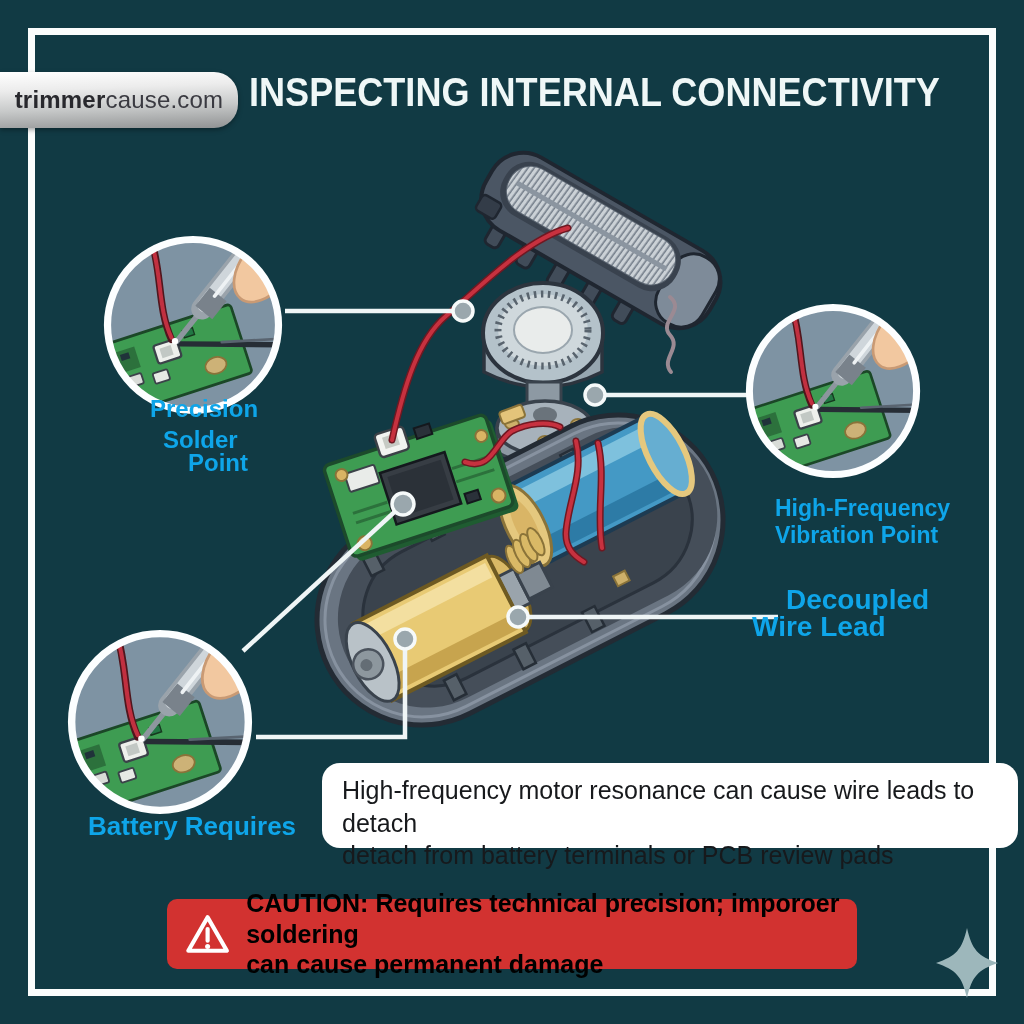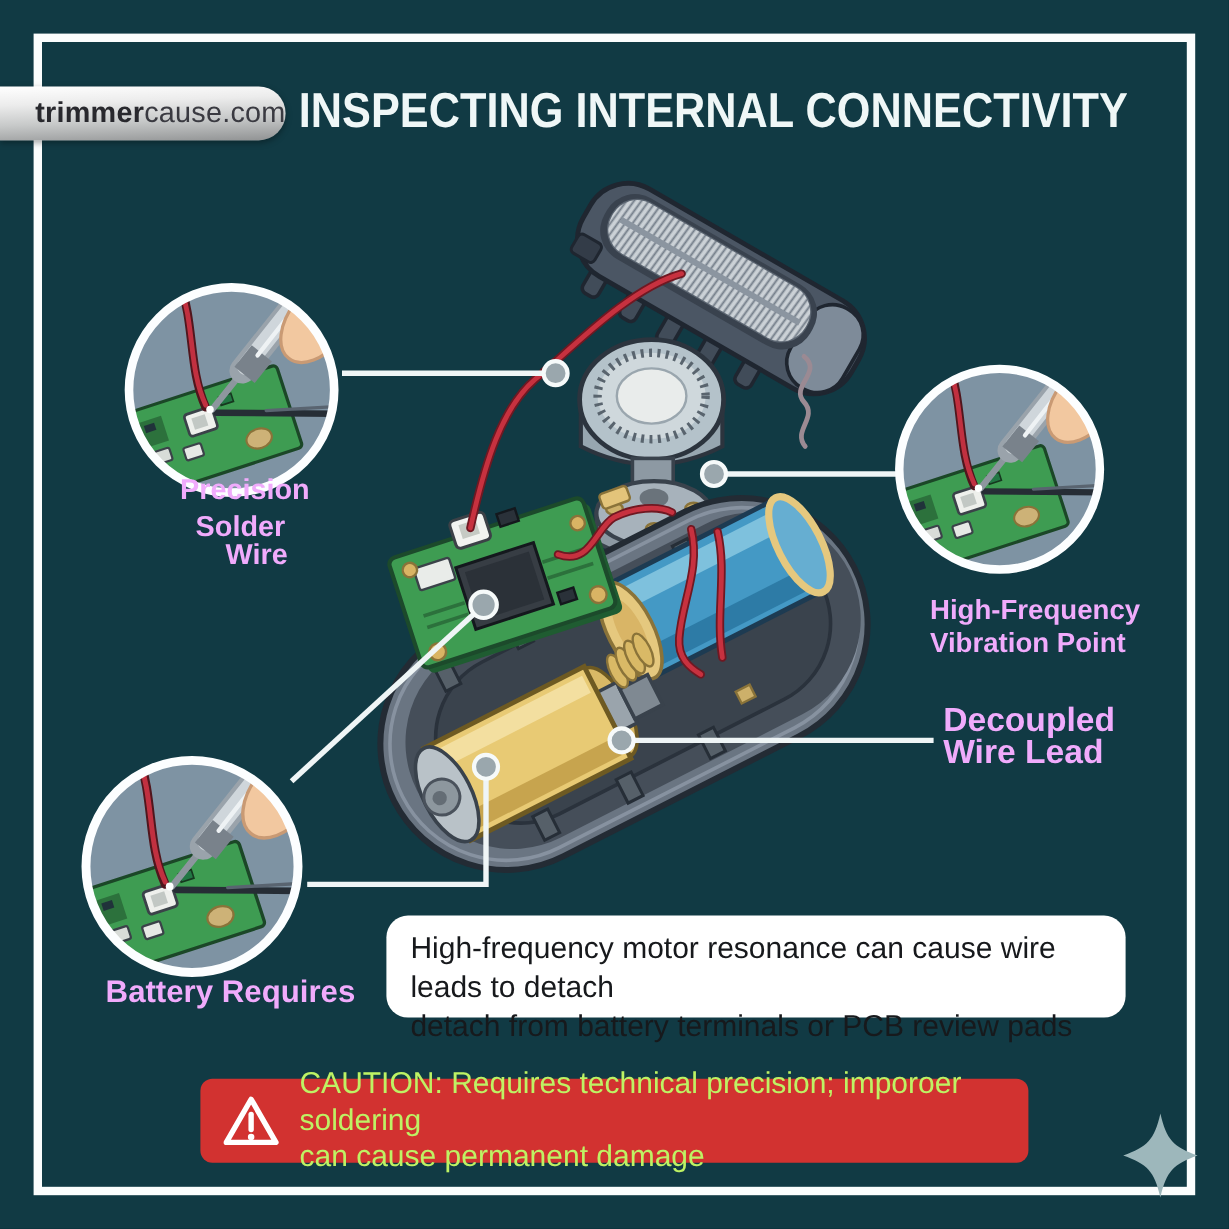--- a/index.html
+++ b/index.html
@@ -1,39 +1,39 @@
 <!DOCTYPE html>
 <html><head>
 <meta charset="utf-8">
 <style>
   html,body{margin:0;padding:0;background:#0b2d36;}
   .canvas{position:relative;width:1024px;height:1024px;overflow:hidden;
     background:#113a44;font-family:"Liberation Sans",sans-serif;}
   .frame{position:absolute;left:28px;top:28px;right:28px;bottom:28px;
     border:7px solid #fbfdfd;z-index:2;pointer-events:none;}
   #scene{position:absolute;left:0;top:0;z-index:1;}
-  .logo-pill{position:absolute;left:0;top:72px;width:238px;height:45px;z-index:3;
+  .logo-pill{position:absolute;left:0;top:72px;width:238px;height:56px;z-index:3;
     border-radius:0 24px 24px 0;
     background:linear-gradient(178deg,#ffffff 0%,#ececec 30%,#c7c9c9 62%,#909293 100%);
     box-shadow:0 2px 5px rgba(0,0,0,.35);
-    display:flex;align-items:center;justify-content:flex-end;}
+    display:flex;align-items:center;justify-content:center;}
   .logo-pill .b{font-weight:bold;color:#28282d;font-size:24px;letter-spacing:.2px;}
   .logo-pill .r{font-weight:normal;color:#3a3a41;font-size:24px;letter-spacing:.2px;}
   .title{position:absolute;left:249px;top:69px;z-index:3;color:#eff7f7;
     font-size:41px;font-weight:bold;letter-spacing:0px;white-space:nowrap;
     transform:scaleX(.88);transform-origin:left center;}
-  .lbl{position:absolute;z-index:3;color:#f0abfc;font-weight:bold;white-space:nowrap;}
+  .lbl{position:absolute;z-index:3;color:#0ea5e9;font-weight:bold;white-space:nowrap;}
   .lbl.s24{font-size:24px;} .lbl.s23{font-size:23px;} .lbl.s26{font-size:26px;} .lbl.s25{font-size:28px;}
-  .info-box{position:absolute;left:322px;top:763px;width:616px;height:85px;z-index:3;
+  .info-box{position:absolute;left:322px;top:763px;width:696px;height:85px;z-index:3;
     background:#ffffff;border-radius:18px;box-sizing:border-box;padding:11px 20px;
     color:#17191c;font-size:25px;line-height:1.3;font-weight:normal;}
   .caution{position:absolute;left:167px;top:899px;width:690px;height:70px;z-index:3;
     background:#d23230;border-radius:10px;display:flex;align-items:center;
     box-sizing:border-box;padding:0 14px 0 18px;}
-  .caution .txt{color:#bef264;font-size:25px;font-weight:normal;line-height:1.22;margin-left:16px;}
+  .caution .txt{color:#000000;font-size:25px;font-weight:bold;line-height:1.22;margin-left:16px;}
   .sparkle{position:absolute;left:930px;top:922px;z-index:4;}
 </style>
 </head>
 <body>
 
 <div class="canvas">
 
   <svg id="scene" width="1024" height="1024" viewBox="0 0 1024 1024">
     <defs>
       <pattern id="hatch" width="5" height="10" patternUnits="userSpaceOnUse" patternTransform="rotate(6)">
@@ -218,29 +218,29 @@
 
   <div class="logo-pill">
     <span class="b">trimmer</span>
       <span class="r">cause.com</span>
   </div>
 
   <div class="title">INSPECTING INTERNAL CONNECTIVITY</div>
 
   <div class="lbl s24" style="left:150px;top:395px;">Precision</div>
   <div class="lbl s24" style="left:163px;top:426px;">Solder</div>
-  <div class="lbl s24" style="left:188px;top:449px;">Wire</div>
+  <div class="lbl s24" style="left:188px;top:449px;">Point</div>
 
   <div class="lbl s23" style="left:775px;top:522px;">Vibration Point</div>
   <div class="lbl s23" style="left:775px;top:495px;">High-Frequency</div>
 
   <div class="lbl s26" style="left:88px;top:811px;">Battery Requires</div>
 
   <div class="lbl s25" style="left:786px;top:584px;">Decoupled</div>
-  <div class="lbl s25" style="left:786px;top:611px;">Wire Lead</div>
+  <div class="lbl s25" style="left:752px;top:611px;">Wire Lead</div>
 
   <div class="info-box">
     <div>High-frequency motor resonance can cause wire leads to detach</div>
     <div>detach from battery terminals or PCB review pads</div>
   </div>
 
   <div class="caution">
     <svg width="54" height="50" viewBox="0 0 54 50">
       <path d="M 27 5 L 50 45 L 4 45 Z" fill="none" stroke="#ffffff" stroke-width="5" stroke-linejoin="round"></path>
       <line x1="27" y1="19" x2="27" y2="33" stroke="#ffffff" stroke-width="5" stroke-linecap="round"></line>

